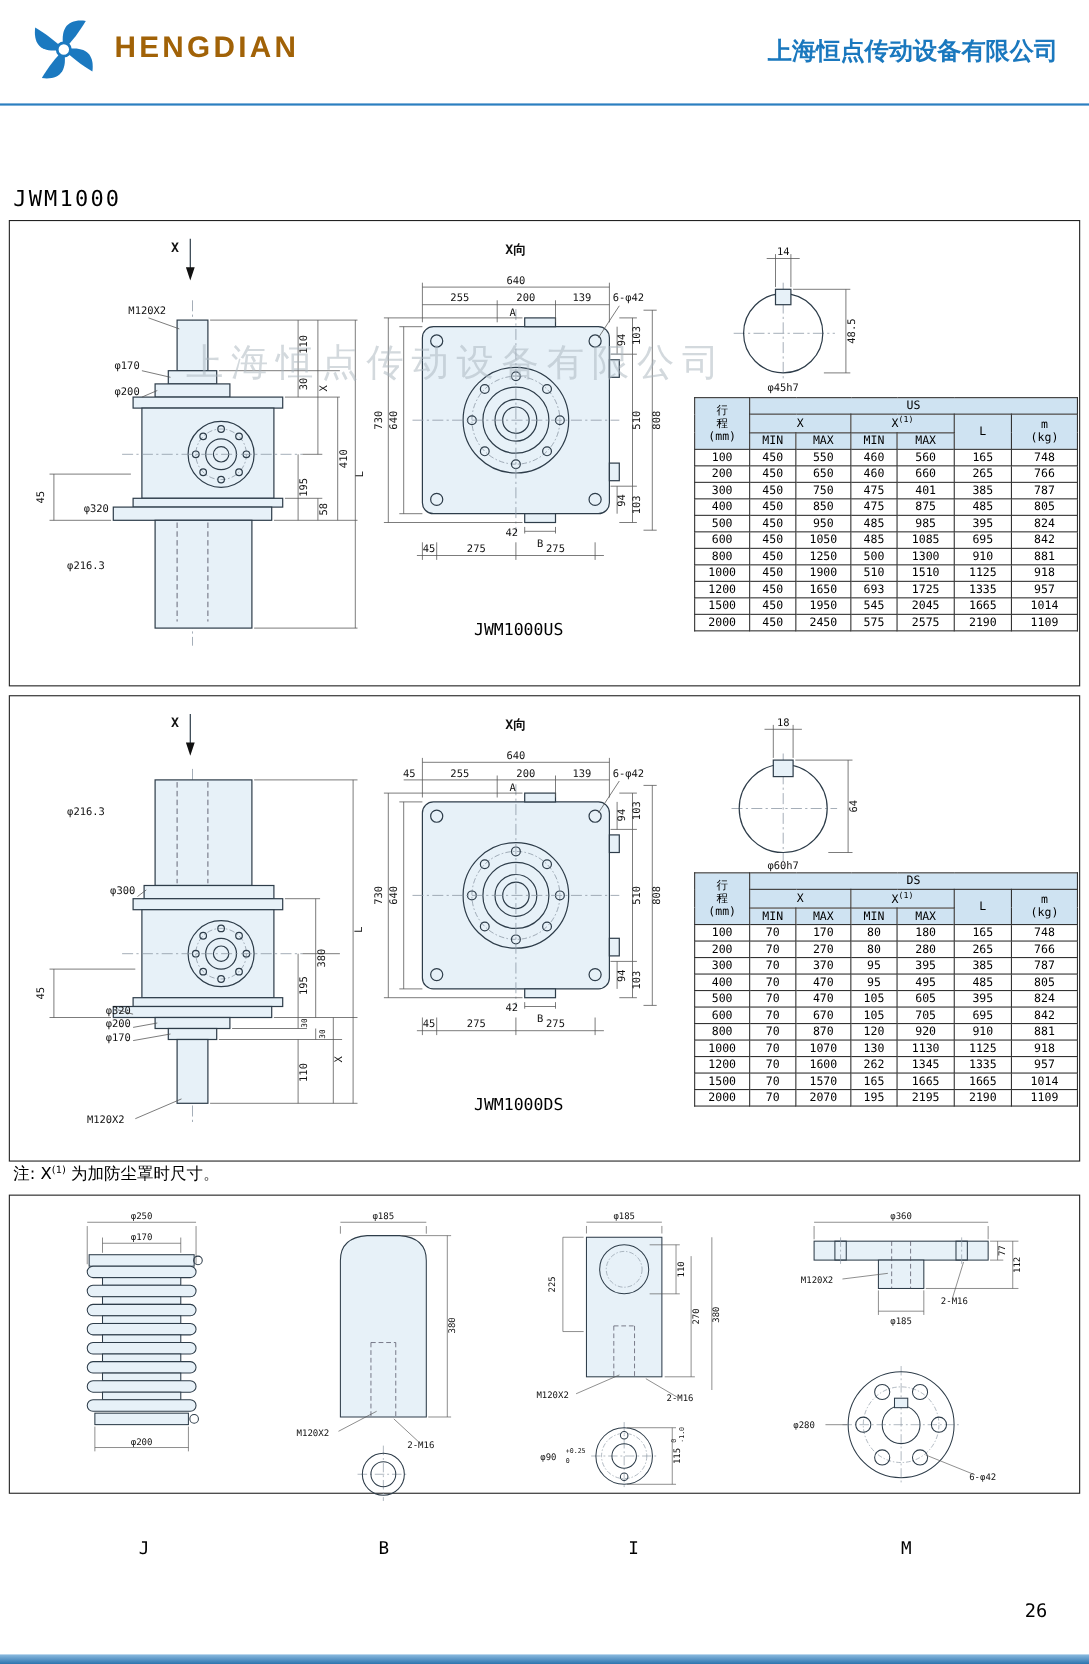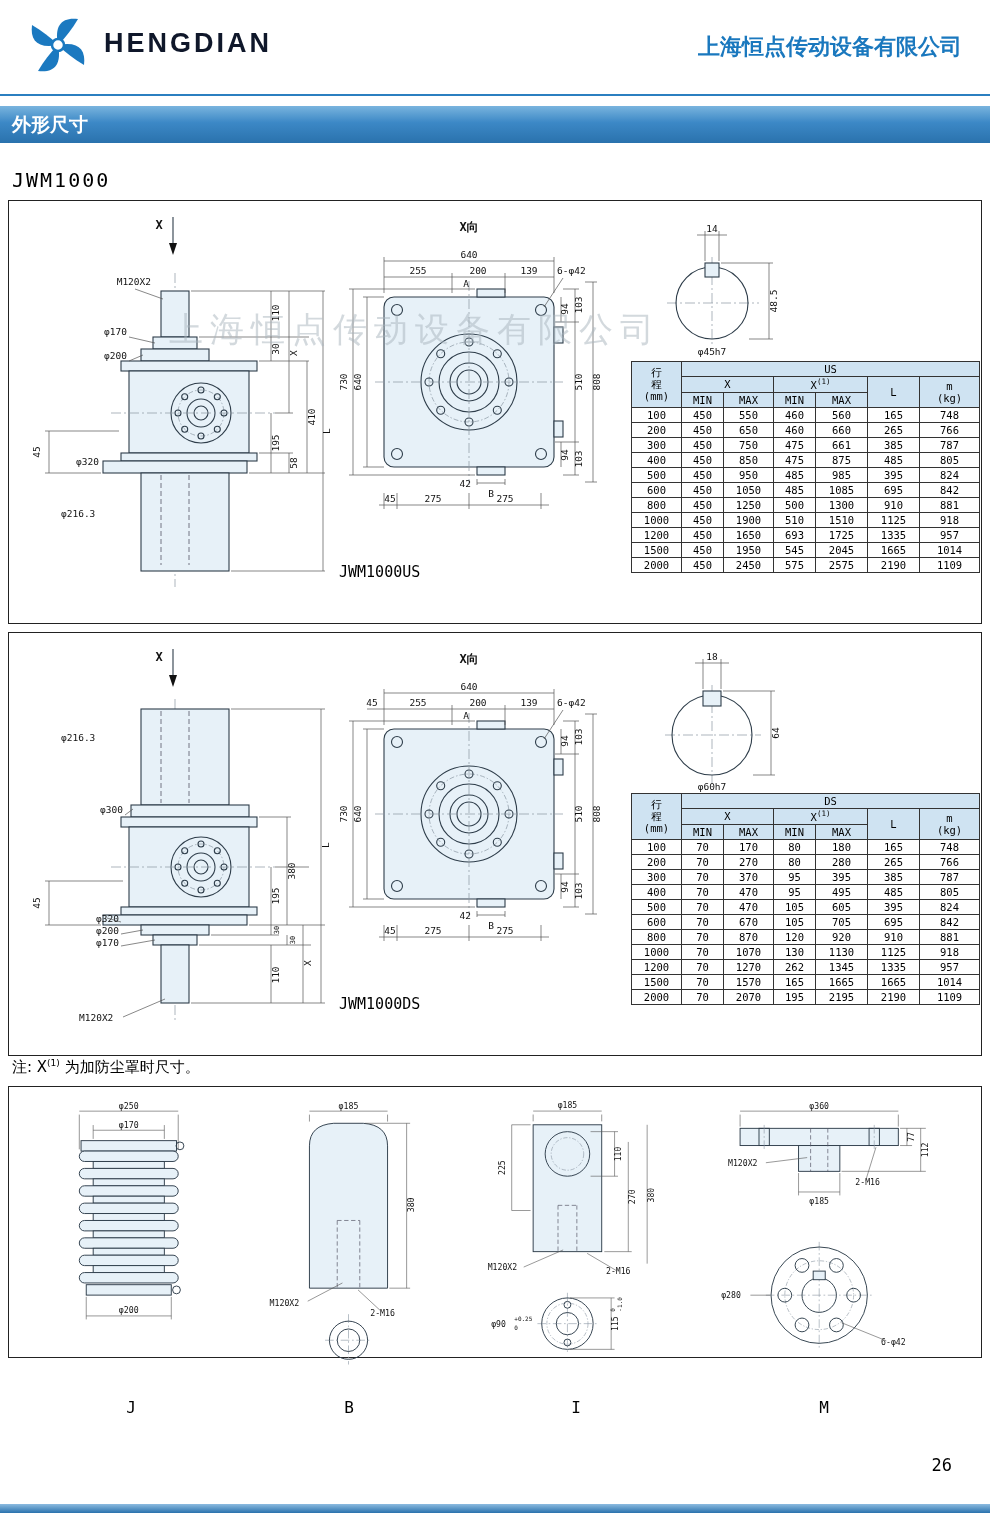--- a/index.html
+++ b/index.html
@@ -1,31 +1,31 @@
 <!DOCTYPE html>
 <html><head>
 <meta charset="utf-8">
 <style>
   *{margin:0;padding:0;box-sizing:border-box}
   body{background:#fff;font-family:"DejaVu Sans",sans-serif}
   #page{position:relative;width:990px;height:1513px;background:#fff;overflow:hidden}
   #hdr{position:absolute;left:0;top:0;width:990px;height:96px;border-bottom:2px solid #2b7fc0;background:#fff}
-  #brand{position:absolute;left:104px;top:28px;font-size:27px;font-weight:bold;color:#0f172a;letter-spacing:3px;font-family:"Liberation Sans",sans-serif}
+  #brand{position:absolute;left:104px;top:28px;font-size:27px;font-weight:bold;color:#a16207;letter-spacing:3px;font-family:"Liberation Sans",sans-serif}
   #company{position:absolute;right:28px;top:32px;font-size:22px;font-weight:bold;color:#1a78be}
   #titlebar{position:absolute;left:0;top:106px;width:990px;height:37px;background:linear-gradient(180deg,#79b4de 0%,#3c88c6 45%,#2a72ad 100%);color:#fff;font-size:19px;font-weight:bold;line-height:37px;padding-left:12px}
   #model{position:absolute;left:12px;top:168px;font:20px "DejaVu Sans Mono",monospace;letter-spacing:2px}
   .panel{position:absolute;left:8px;width:974px;height:424px;border:1.6px solid #222;background:#fff}
   #p1{top:200px}#p2{top:632px}
   #p3{top:1086px;height:272px}
   #note{position:absolute;left:12px;top:1058px;font-size:15px}
   #note sup{font-size:9px}
   #pageno{position:absolute;right:38px;top:1455px;font-size:17px;font-family:"DejaVu Sans Mono",monospace}
   #botbar{position:absolute;left:0;top:1504px;width:990px;height:9px;background:linear-gradient(180deg,#8cbbe0,#2a72ad)}
   .wm{position:absolute;left:160px;top:106px;font-size:34px;color:#a8b4bd;opacity:.5;letter-spacing:7px;white-space:nowrap;pointer-events:none;z-index:5}
-  .cap{position:absolute;left:330px;top:362px;width:265px;font:15px "DejaVu Sans Mono",monospace}
+  .cap{position:absolute;left:330px;top:362px;width:265px;text-align:center;font:15px "DejaVu Sans Mono",monospace}
   #page svg{position:absolute}
   svg text{font:9.5px "DejaVu Sans Mono",monospace;fill:#111}
   text.big{font-size:12px;font-weight:bold}
   .t{text-anchor:middle}.ts{text-anchor:start}.te{text-anchor:end}
   .f{fill:#e7f1f8;stroke:#2e3d4a;stroke-width:1.1}
   .s{fill:none;stroke:#2e3d4a;stroke-width:1.1}
   .d{stroke:#555;stroke-width:.7;fill:none}
   .cl{stroke:#8a96a2;stroke-width:.7;fill:none;stroke-dasharray:10 3 2 3}
   .cl2{stroke:#8a96a2;stroke-width:.7;fill:none;stroke-dasharray:5 2 1.5 2}
   .hd{stroke:#556;stroke-width:.8;fill:none;stroke-dasharray:5 3}
@@ -49,23 +49,20 @@
         <path transform="rotate(90 32 33)" d="M32,33 C28,13 36,5 52,7 C46,17 40,25 32,33 Z"></path>
         <path transform="rotate(180 32 33)" d="M32,33 C28,13 36,5 52,7 C46,17 40,25 32,33 Z"></path>
         <path transform="rotate(270 32 33)" d="M32,33 C28,13 36,5 52,7 C46,17 40,25 32,33 Z"></path>
       </g>
       <circle cx="32" cy="33" r="6" fill="#fff" stroke="#1b79c0" stroke-width="2.5"></circle>
     </svg>
     <div id="brand">HENGDIAN</div>
     <div id="company">上海恒点传动设备有限公司</div>
   </div>
 
-  <div id="titlebar">
-    <span>外形尺寸</span>
-  </div>
 
   <div id="model">JWM1000</div>
 
   <div class="panel" id="p1">
 
     <svg style="left:14px;top:12px" width="310" height="390" viewBox="0 0 310 390">
       <g>
         <text class="t big" x="136" y="16">X</text>
         <line class="s" x1="150" y1="4" x2="150" y2="32"></line>
           <polygon fill="#111" points="146,30 154,30 150,42"></polygon>
@@ -279,21 +276,21 @@
             <td>460</td>
             <td>660</td>
             <td>265</td>
             <td>766</td>
           </tr>
           <tr>
             <td>300</td>
             <td>450</td>
             <td>750</td>
             <td>475</td>
-            <td>661</td>
+            <td>401</td>
             <td>385</td>
             <td>787</td>
           </tr>
           <tr>
             <td>400</td>
             <td>450</td>
             <td>850</td>
             <td>475</td>
             <td>875</td>
             <td>485</td>
@@ -643,21 +640,21 @@
             <td>70</td>
             <td>1070</td>
             <td>130</td>
             <td>1130</td>
             <td>1125</td>
             <td>918</td>
           </tr>
           <tr>
             <td>1200</td>
             <td>70</td>
-            <td>1270</td>
+            <td>1600</td>
             <td>262</td>
             <td>1345</td>
             <td>1335</td>
             <td>957</td>
           </tr>
           <tr>
             <td>1500</td>
             <td>70</td>
             <td>1570</td>
             <td>165</td>

